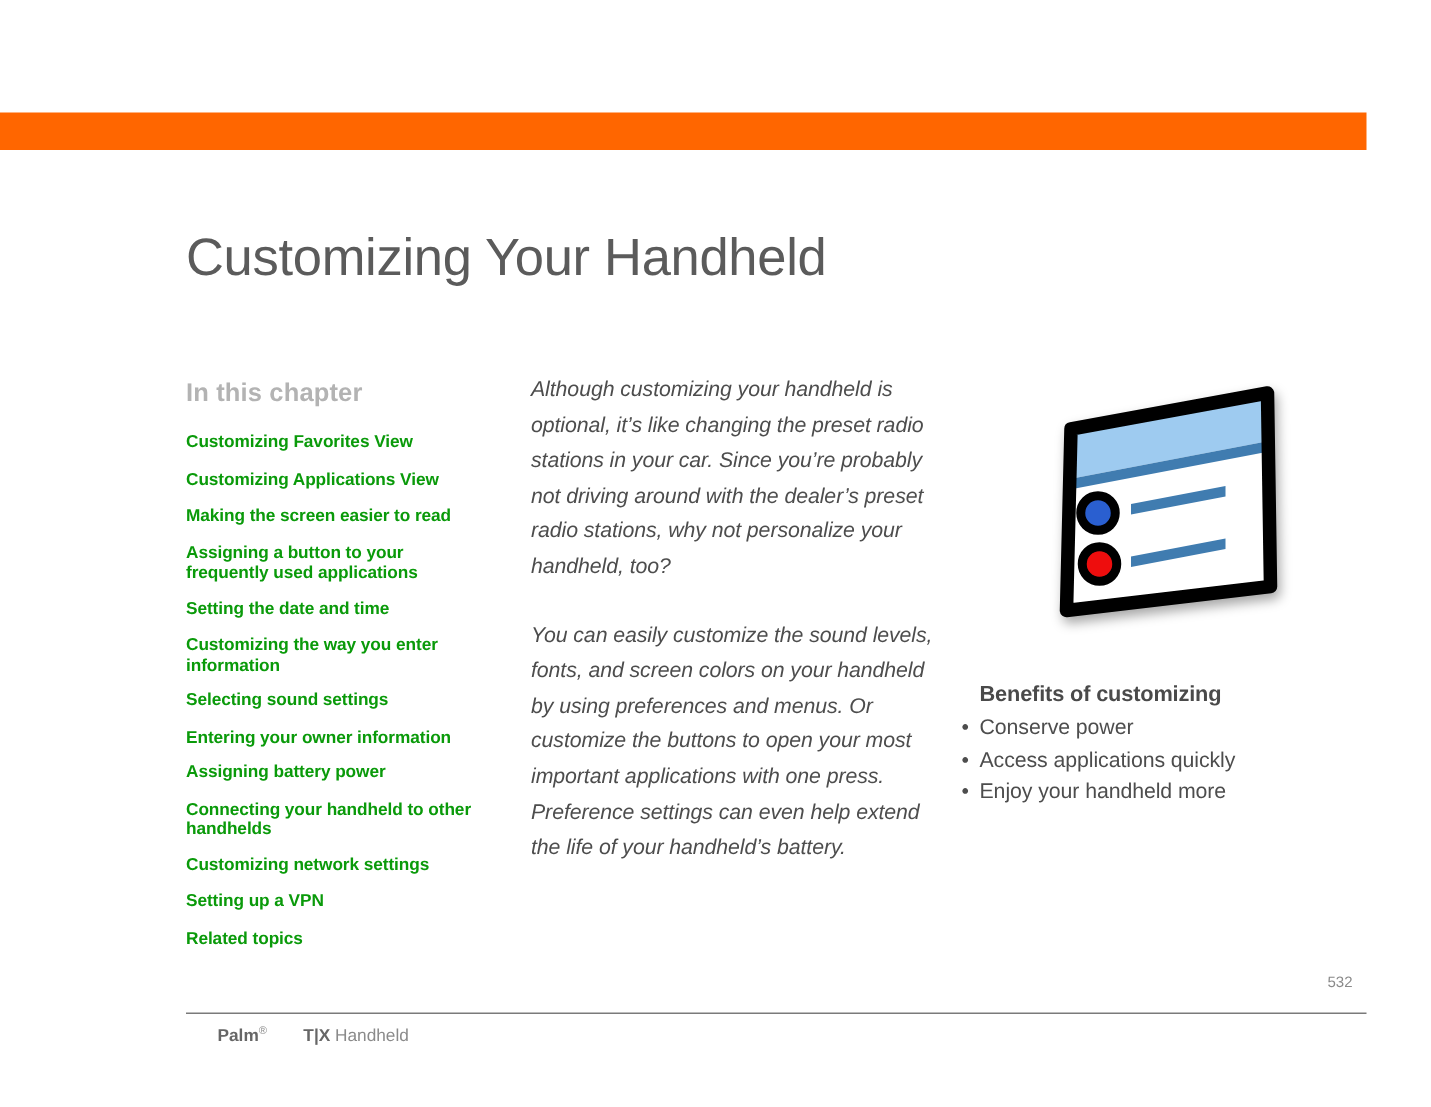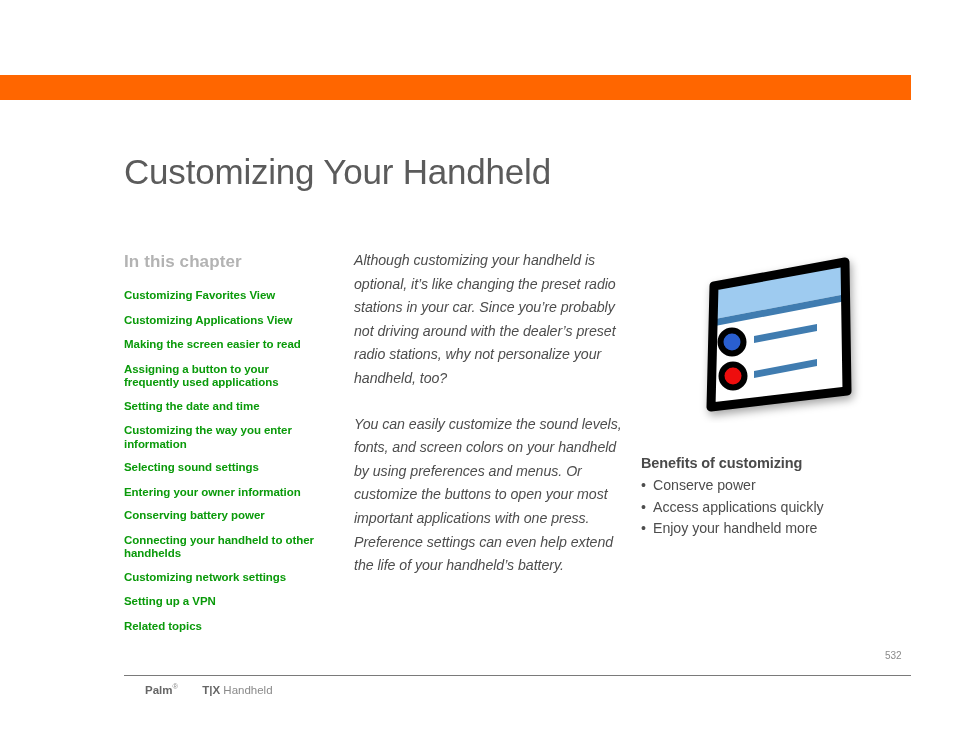--- a/index.html
+++ b/index.html
@@ -103,21 +103,21 @@
   .benefits {
     position: absolute;
     left: 641px;
     top: 455px;
     width: 260px;
   }
   .benefits-title {
     font-size: 14.5px;
     font-weight: bold;
     color: #4a4a4a;
-    margin: 0 0 4px 0;
+    margin: 0 0 4px 12px;
     letter-spacing: -0.1px;
   }
   .benefits-list {
     list-style: none;
     margin: 0;
     padding: 0;
   }
   .benefits-list li {
     font-size: 14.2px;
     line-height: 21.5px;
@@ -191,21 +191,21 @@
   <nav class="sidebar">
     <div class="sidebar-heading">In this chapter</div>
     <a class="toc-link">Customizing Favorites View</a>
     <a class="toc-link">Customizing Applications View</a>
     <a class="toc-link">Making the screen easier to read</a>
     <a class="toc-link two-line">Assigning a button to your frequently used applications</a>
     <a class="toc-link">Setting the date and time</a>
     <a class="toc-link two-line">Customizing the way you enter information</a>
     <a class="toc-link">Selecting sound settings</a>
     <a class="toc-link two-line">Entering your owner information</a>
-    <a class="toc-link">Conserving battery power</a>
+    <a class="toc-link">Assigning battery power</a>
     <a class="toc-link two-line">Connecting your handheld to other handhelds</a>
     <a class="toc-link">Customizing network settings</a>
     <a class="toc-link">Setting up a VPN</a>
     <a class="toc-link">Related topics</a>
   </nav>
 
   <div class="body-col">
     <p class="body-para">Although customizing your handheld is optional, it’s like changing the preset radio stations in your car. Since you’re probably not driving around with the dealer’s preset radio stations, why not personalize your handheld, too?</p>
     <p class="body-para">You can easily customize the sound levels, fonts, and screen colors on your handheld by using preferences and menus. Or customize the buttons to open your most important applications with one press. Preference settings can even help extend the life of your handheld’s battery.</p>
   </div>

